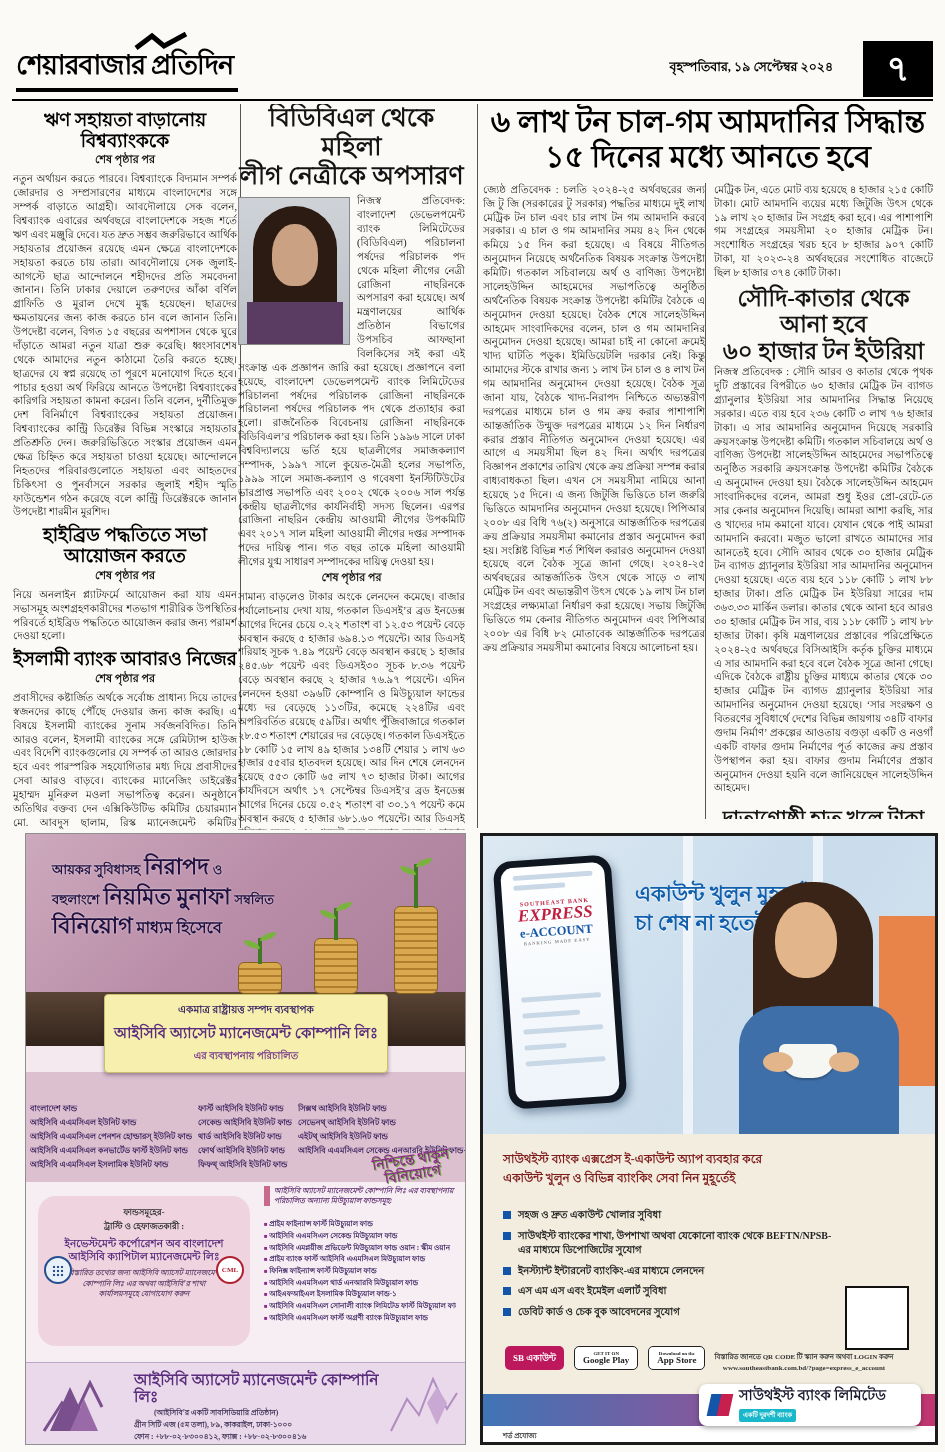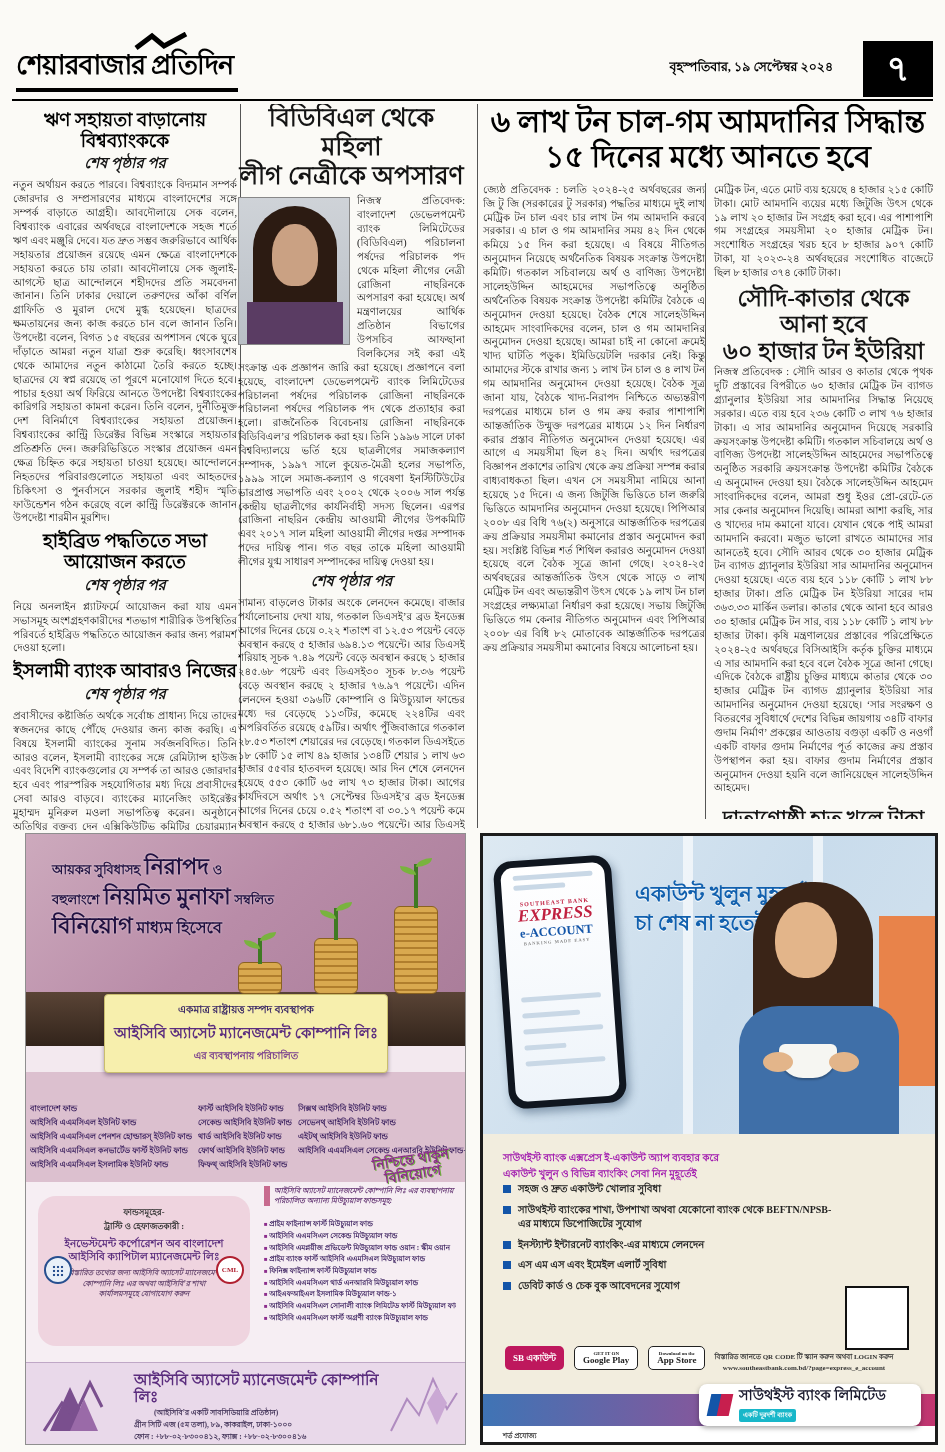--- a/index.html
+++ b/index.html
@@ -17,21 +17,21 @@
   .head-rule { left:12px; right:12px; top:99px; border-top:2px solid #000; }
 
   
   .vline { width:1px; background:#555; top:104px; height:724px; }
   .col { top:104px; height:726px; overflow:hidden; }
   .col1 { left:13px;  width:224px; }
   .col2 { left:238px; width:227px; }
   .mainart { left:483px; width:450px; }
 
   h2.sub, h3.sub { text-align:center; font-weight:bold; color:#000; font-family:"Liberation Serif", serif; }
-  .contd { text-align:center; font-size:15px; font-weight:bold; margin:0 0 2px 0;font-style:italic; }
+  .contd { text-align:center; font-size:11px; font-weight:bold; margin:0 0 2px 0; }
   .body-txt { font-size:10.2px; line-height:1.36; text-align:justify; color:#111; }
 
   .col1 h3.sub { font-size:18.5px; line-height:1.12; margin-top:6px; }
   .col2 h2.head2 { font-size:25px; line-height:1.15; text-align:center; font-weight:bold; }
   .portrait { float:left; width:112px; height:148px; margin:3px 7px 3px 0; border:1px solid #888; background:linear-gradient(#cfd3d8,#b9bfc6); position:relative; overflow:hidden; }
   .portrait .hair { position:absolute; left:14px; top:8px; width:84px; height:150px; background:#2c1b12; border-radius:42px 42px 0 0; }
   .portrait .face { position:absolute; left:33px; top:26px; width:46px; height:62px; background:#caa183; border-radius:48% 48% 42% 42%; }
   .portrait .dress { position:absolute; left:8px; top:104px; width:96px; height:46px; background:#5a3c63; }
   .col2 h2.sub2 { font-size:22px; text-align:center; font-weight:bold; margin-top:4px; }
 
@@ -99,21 +99,21 @@
   .phone .sb-eacc { font-size:12.5px; font-weight:bold; color:#1355a8; line-height:1.3; }
   .phone .sb-bme { font-size:4.5px; font-weight:bold; color:#888; letter-spacing:1px; }
   .woman { position:absolute; right:0; top:40px; width:230px; height:258px; }
   .woman .orange { position:absolute; right:0; top:40px; width:56px; height:170px; background:#e8834a; }
   .woman .hair { position:absolute; left:48px; top:6px; width:120px; height:210px; background:#3a2417; border-radius:58px 58px 30px 40px; }
   .woman .face { position:absolute; left:70px; top:26px; width:62px; height:76px; background:#e3b58a; border-radius:50% 50% 46% 46%; }
   .woman .body { position:absolute; left:34px; top:130px; width:160px; height:128px; background:#3f6fa8; border-radius:40px 30px 0 0; }
   .woman .cup { position:absolute; left:74px; top:168px; width:58px; height:34px; background:#f6f6f2; border-radius:6px 6px 24px 24px; box-shadow:0 2px 2px rgba(0,0,0,.25); }
   .woman .hand { position:absolute; width:30px; height:20px; background:#e3b58a; border-radius:50%; }
   .seb-panel { position:absolute; top:298px; left:0; right:0; height:260px; background:#f2edde; padding:16px 18px 0 20px; }
-  .seb-panel .ph1 { font-size:10px; font-weight:bold; color:#a21caf; line-height:1.55; margin-bottom:1px; width:330px; }
+  .seb-panel .ph1 { font-size:12px; font-weight:bold; color:#7f1d1d; line-height:1.55; margin-bottom:21px; width:330px; }
   .seb-b { font-size:10px; font-weight:bold; color:#222; line-height:1.45; margin-bottom:6px; width:330px; position:relative; padding-left:15px; }
   .seb-b:before { content:""; position:absolute; left:0; top:3px; width:8px; height:8px; background:#1355a8; }
   .qr { position:absolute; right:26px; top:152px; width:64px; height:64px; background:#fff; border:2px solid #111; background-image:repeating-linear-gradient(0deg,#111 0 4px,transparent 4px 8px),repeating-linear-gradient(90deg,#111 0 4px,transparent 4px 8px); background-blend-mode:screen; }
   .badges { position:absolute; left:22px; top:212px; display:flex; gap:10px; align-items:center; }
   .badge { height:24px; border-radius:5px; font-weight:bold; display:flex; align-items:center; padding:0 8px; font-size:9px; }
   .badge.sb { background:#be185d; color:#fff; gap:4px; }
   .badge.gp, .badge.as { background:#fff; border:1.5px solid #222; color:#222; flex-direction:column; justify-content:center; line-height:1.05; }
   .badge .tiny { font-size:5px; font-weight:bold; }
   .seb-link { position:absolute; right:16px; top:218px; width:230px; text-align:center; font-size:7px; font-weight:bold; color:#333; line-height:1.5; }
   .seb-bar { position:absolute; top:558px; left:0; right:0; height:32px; background:linear-gradient(90deg,#3f74b5,#7e5a9e 45%,#c2356f); }

